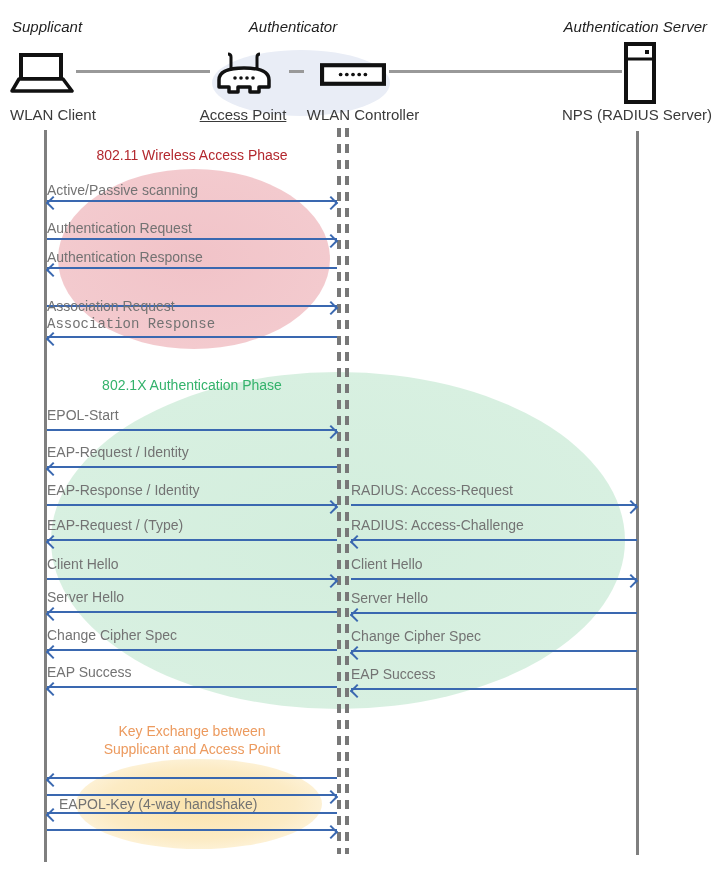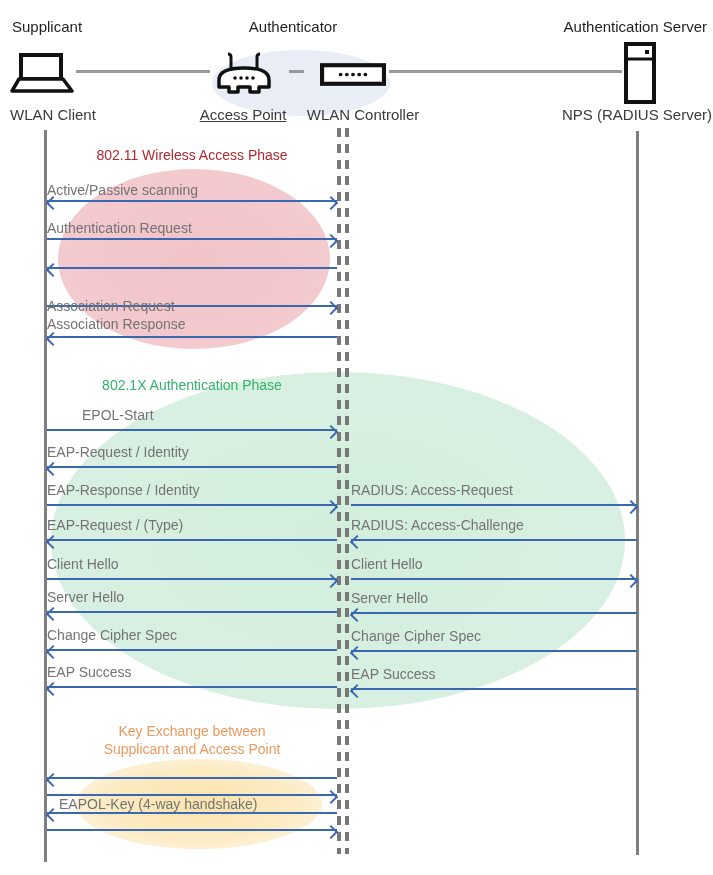--- a/index.html
+++ b/index.html
@@ -1,20 +1,20 @@
 <!DOCTYPE html>
 <html><head>
 <meta charset="utf-8">
 <style>
   html,body{margin:0;padding:0;background:#fff;}
   .canvas{
     position:relative;width:713px;height:875px;background:#fff;overflow:hidden;
     font-family:"Liberation Sans",sans-serif;color:#262626;
   }
-  .role{position:absolute;font-size:15px;color:#1f1f1f;white-space:nowrap;}
+  .role{position:absolute;font-size:15px;color:#1f1f1f;white-space:nowrap;font-style:italic;}
   .devlabel{position:absolute;top:106px;font-size:15px;color:#3a3a3a;white-space:nowrap;}
   .center{text-align:center;}
   .right{text-align:right;}
   .ellipse{position:absolute;border-radius:50%;z-index:1;}
   .hub{background:#E9EDF6;}
   .pink{background:radial-gradient(ellipse at center,#F1C3C8 0%,#F3CACE 70%,#F8E1e4 92%,#FCF1F2 100%);}
   .mint{background:radial-gradient(ellipse at center,#D3EEDD 0%,#D8F0E1 72%,#EAF7F0 94%,#F6FCF9 100%);}
   .amber{background:radial-gradient(ellipse at center,#FBE3AC 0%,#FCEBC4 55%,#FEF6E3 85%,#FFFDF6 100%);}
   .lifeline{position:absolute;background:#7F7F7F;z-index:2;}
   .dashline{position:absolute;z-index:2;background:repeating-linear-gradient(to bottom,#787878 0 9px,transparent 9px 16px);}
@@ -102,35 +102,36 @@
   <div class="arrow" style="left:47px;top:200px;width:290px;">
       <i class="hl"></i>
       <i class="hr"></i>
     </div>
 
   <div class="msg-label" style="left:47px;top:220px;width:290px;">Authentication Request</div>
   <div class="arrow" style="left:47px;top:238px;width:290px;">
       <i class="hr"></i>
     </div>
 
+  <div class="msg-label" style="left:47px;top:249px;width:290px;">Authentication Response</div>
   <div class="arrow" style="left:47px;top:267px;width:290px;">
       <i class="hl"></i>
     </div>
 
   <div class="msg-label" style="left:47px;top:298px;width:266px;">Association Request</div>
   <div class="arrow" style="left:47px;top:305px;width:290px;">
       <i class="hr"></i>
     </div>
 
-  <div class="msg-label" style="left:47px;top:316px;width:240px;">Association Response</div>
+  <div class="msg-label" style="left:47px;top:316px;width:240px;font-family:Liberation Mono, monospace;">Association Response</div>
   <div class="arrow" style="left:47px;top:336px;width:290px;">
       <i class="hl"></i>
     </div>
 
-  <div class="msg-label" style="left:47px;top:407px;width:290px;padding-left:35px;">EPOL-Start</div>
+  <div class="msg-label" style="left:47px;top:407px;width:290px;">EPOL-Start</div>
   <div class="arrow" style="left:47px;top:429px;width:290px;">
       <i class="hr"></i>
     </div>
 
   <div class="msg-label" style="left:47px;top:444px;width:290px;">EAP-Request / Identity</div>
   <div class="arrow" style="left:47px;top:466px;width:290px;">
       <i class="hl"></i>
     </div>
 
   <div class="msg-label" style="left:47px;top:482px;width:290px;">EAP-Response / Identity</div>

